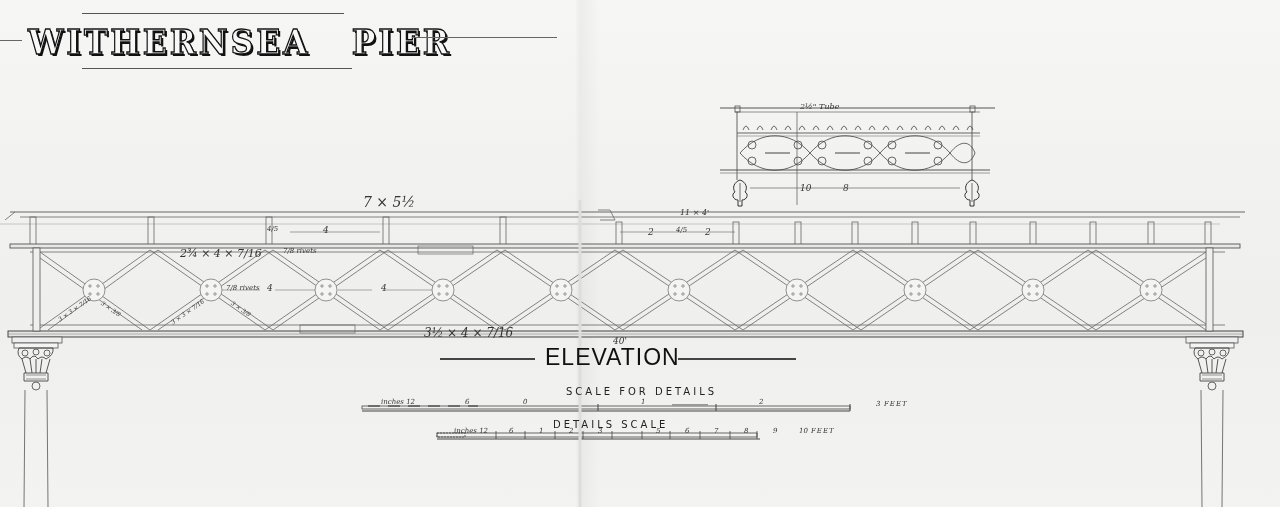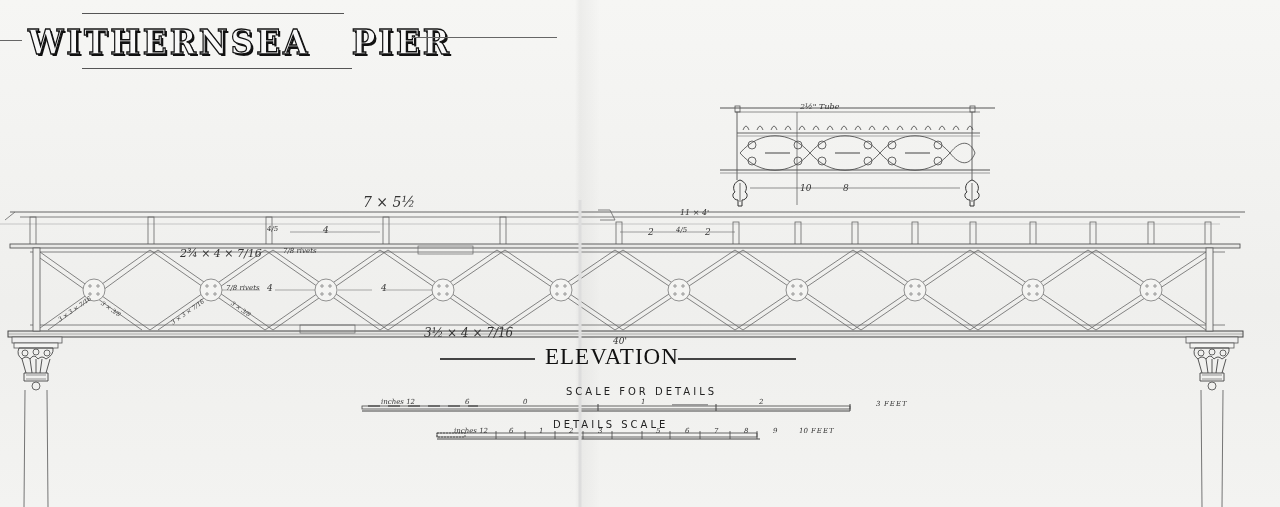--- a/index.html
+++ b/index.html
@@ -9,21 +9,21 @@
     linear-gradient(180deg,#f6f6f4 0,#efefed 60%,#f3f3f1 100%);}
   .title-wrap{position:absolute;left:0;top:10px;width:560px;height:60px;}
   .title-line-top{position:absolute;left:82px;top:3px;width:262px;border-top:1px solid #555;}
   .title-line-bot{position:absolute;left:82px;top:58px;width:270px;border-top:1px solid #555;}
   .title-line-left{position:absolute;left:0;top:30px;width:22px;border-top:1px solid #666;}
   .title-line-right{position:absolute;left:412px;top:27px;width:145px;border-top:1px solid #666;}
   .title{position:absolute;left:28px;top:12px;font-family:"DejaVu Serif",serif;font-weight:bold;font-size:34px;letter-spacing:3px;color:#f8f8f8;
     -webkit-text-stroke:1.3px #111;text-shadow:2px 2px 0 #111;transform:scaleX(.93);transform-origin:left;white-space:pre;}
   svg{position:absolute;left:0;top:0;}
   .lbl{position:absolute;font-family:"DejaVu Serif",serif;font-style:italic;font-size:9px;color:#333;white-space:nowrap;}
-  .elev{position:absolute;left:545px;top:344px;font-family:Liberation Serif, serif;font-size:23px;color:#111;letter-spacing:1px;}
+  .elev{position:absolute;left:545px;top:344px;font-family:Liberation Sans, sans-serif;font-size:23px;color:#111;letter-spacing:1px;}
   .elev-line{position:absolute;top:358px;border-top:2px solid #444;}
   .scale-title{position:absolute;font-family:"DejaVu Sans",sans-serif;font-size:10px;letter-spacing:3px;color:#222;}
   .scale-small{position:absolute;font-family:"DejaVu Serif",serif;font-style:italic;font-size:7px;color:#333;padding-left:44px;}
 </style>
 </head>
 <body>
 
 <div class="paper"></div>
 
 <div class="title-wrap">

